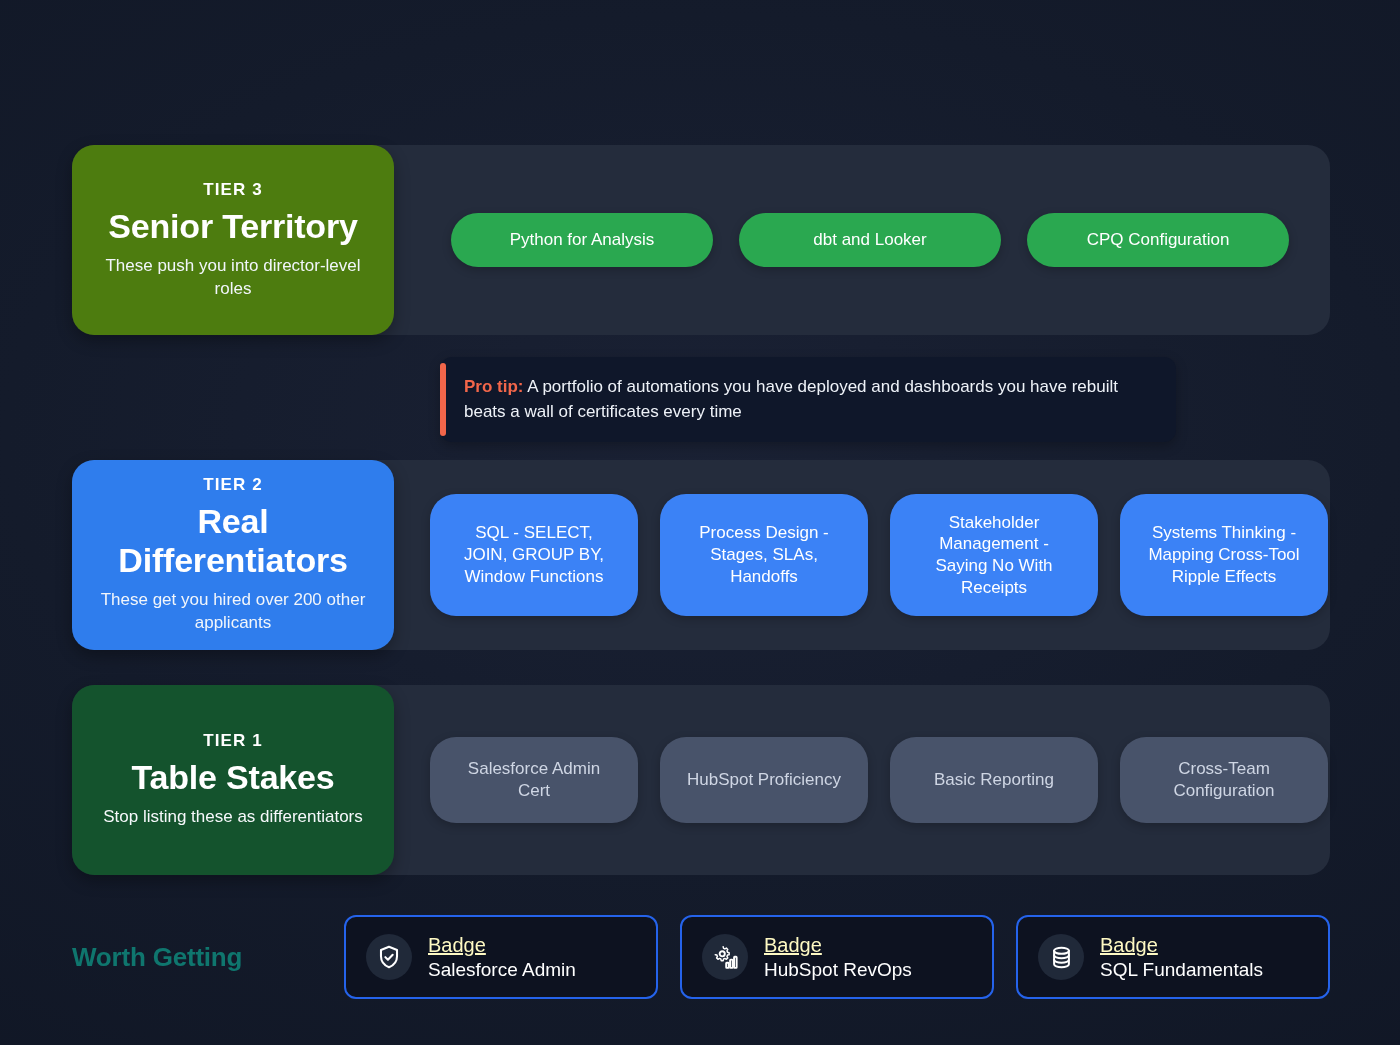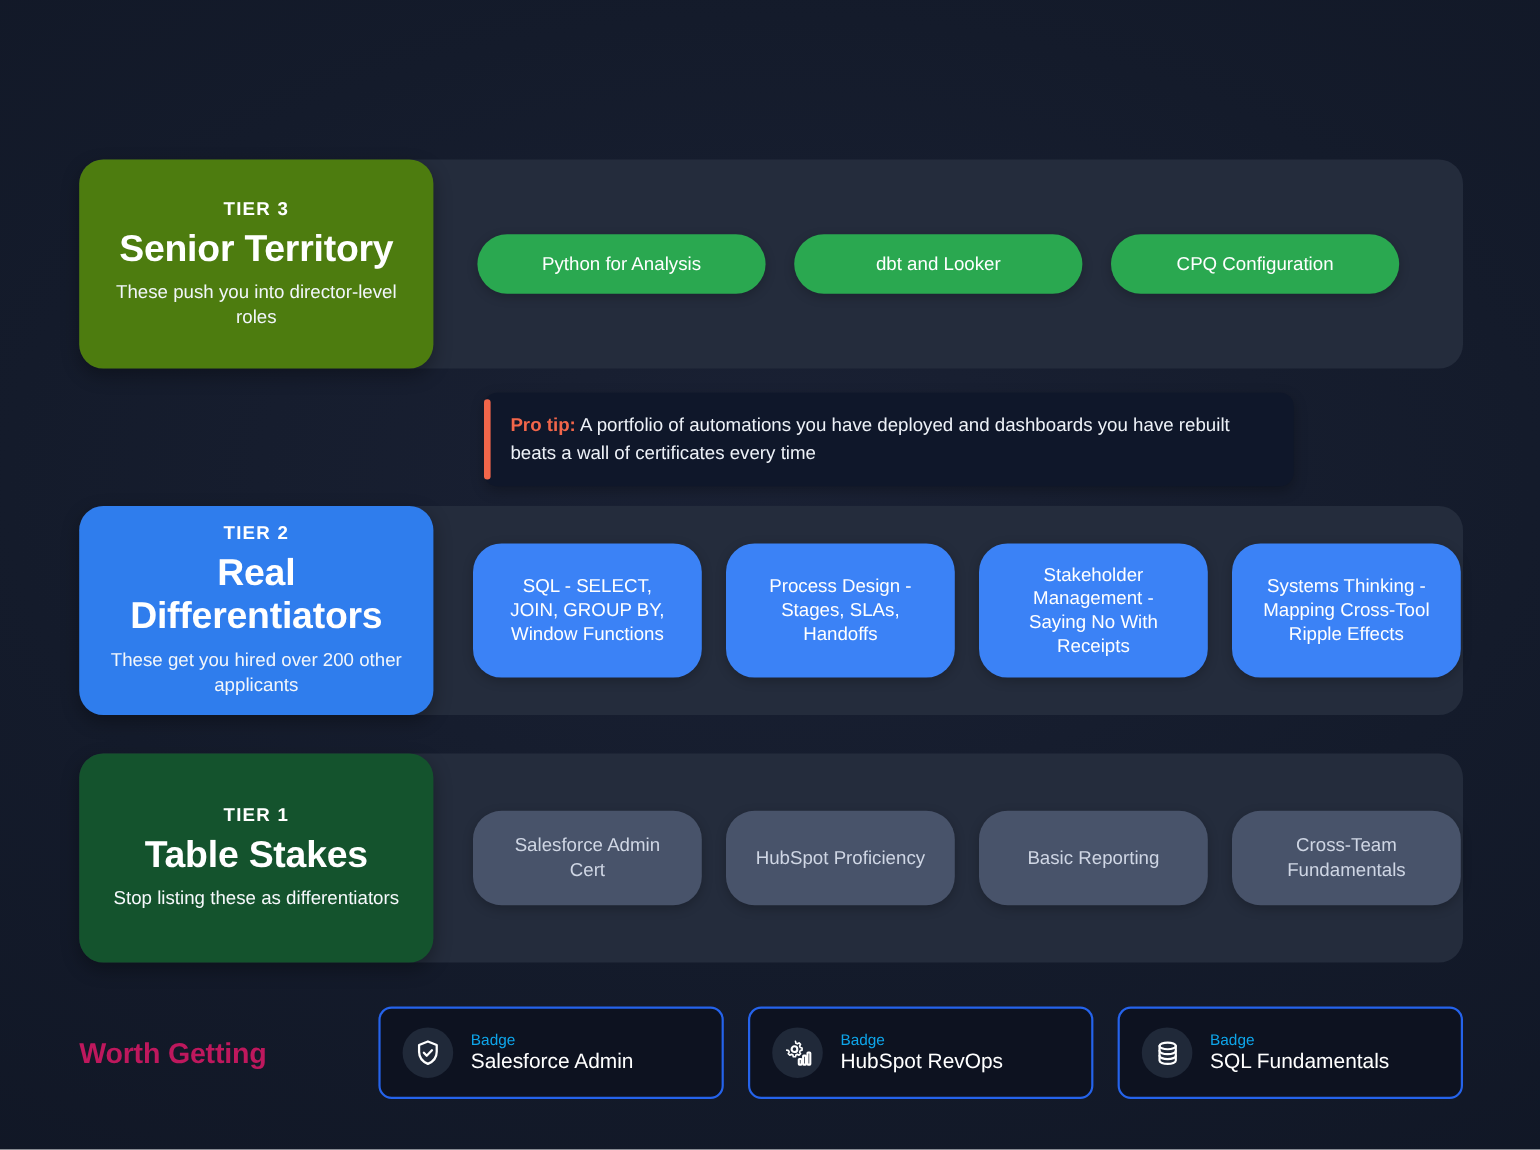--- a/index.html
+++ b/index.html
@@ -88,21 +88,21 @@
     font-weight: normal;
     max-width: 265px;
   }
   .tier-card.grey .tier-desc { color: #f7f9fc; }
 
   
   .pills {
     flex: 1;
     display: flex;
     align-items: center;
-    justify-content: flex-start;
+    justify-content: center;
     gap: 22px;
     padding: 0 24px 0 40px;
   }
 
   .pill {
     border-radius: 30px;
     display: flex;
     align-items: center;
     justify-content: center;
     text-align: center;
@@ -158,21 +158,21 @@
     left: 72px;
     top: 915px;
     width: 1258px;
     display: flex;
     align-items: center;
     gap: 22px;
   }
   .worth-label {
     font-size: 26px;
     font-weight: bold;
-    color: #be185d;
+    color: #0f766e;
     width: 250px;
     min-width: 250px;
     letter-spacing: -0.2px;
   }
   .badge {
     flex: 1;
     height: 84px;
     background: #0d1220;
     border: 2px solid #2563eb;
     border-radius: 12px;
@@ -186,21 +186,21 @@
     height: 46px;
     min-width: 46px;
     border-radius: 50%;
     background: #202939;
     display: flex;
     align-items: center;
     justify-content: center;
   }
   .badge-icon-wrap svg { display: block; }
   .badge-text { display: flex; flex-direction: column; gap: 2px; }
-  .badge-kicker { font-size: 14px; color: #0ea5e9; }
+  .badge-kicker { font-size: 20px; color: #fef9c3; text-decoration: underline; }
   .badge-name { font-size: 19px; color: #ffffff; }
 </style>
 </head>
 <body>
 
 <div class="page">
 
 
   <div class="tier-row t3">
     <div class="tier-card green">
@@ -237,21 +237,21 @@
   <div class="tier-row t1">
     <div class="tier-card grey">
       <div class="tier-eyebrow">TIER 1</div>
       <div class="tier-name">Table Stakes</div>
       <div class="tier-desc">Stop listing these as differentiators</div>
     </div>
     <div class="pills t1">
       <div class="pill grey">Salesforce Admin Cert</div>
       <div class="pill grey">HubSpot Proficiency</div>
       <div class="pill grey">Basic Reporting</div>
-      <div class="pill grey">Cross-Team Fundamentals</div>
+      <div class="pill grey">Cross-Team Configuration</div>
     </div>
   </div>
 
   <div class="worth-row">
     <div class="worth-label">Worth Getting</div>
 
     <div class="badge">
       <div class="badge-icon-wrap">
         <svg width="26" height="26" viewBox="0 0 24 24" fill="none" stroke="#ffffff" stroke-width="1.9" stroke-linecap="round" stroke-linejoin="round">
           <path d="M12 2.6 4.6 5.6v5.6c0 4.7 3.1 8.4 7.4 10.2 4.3-1.8 7.4-5.5 7.4-10.2V5.6Z"></path>

